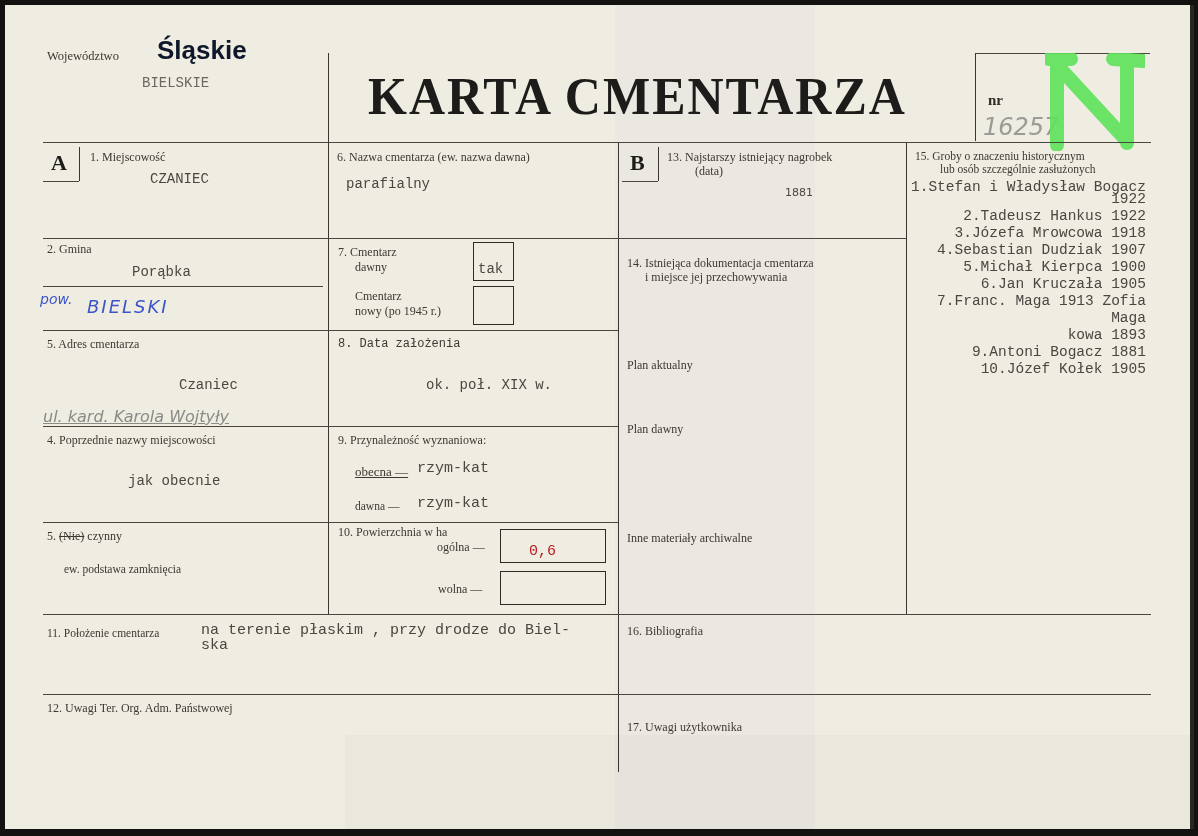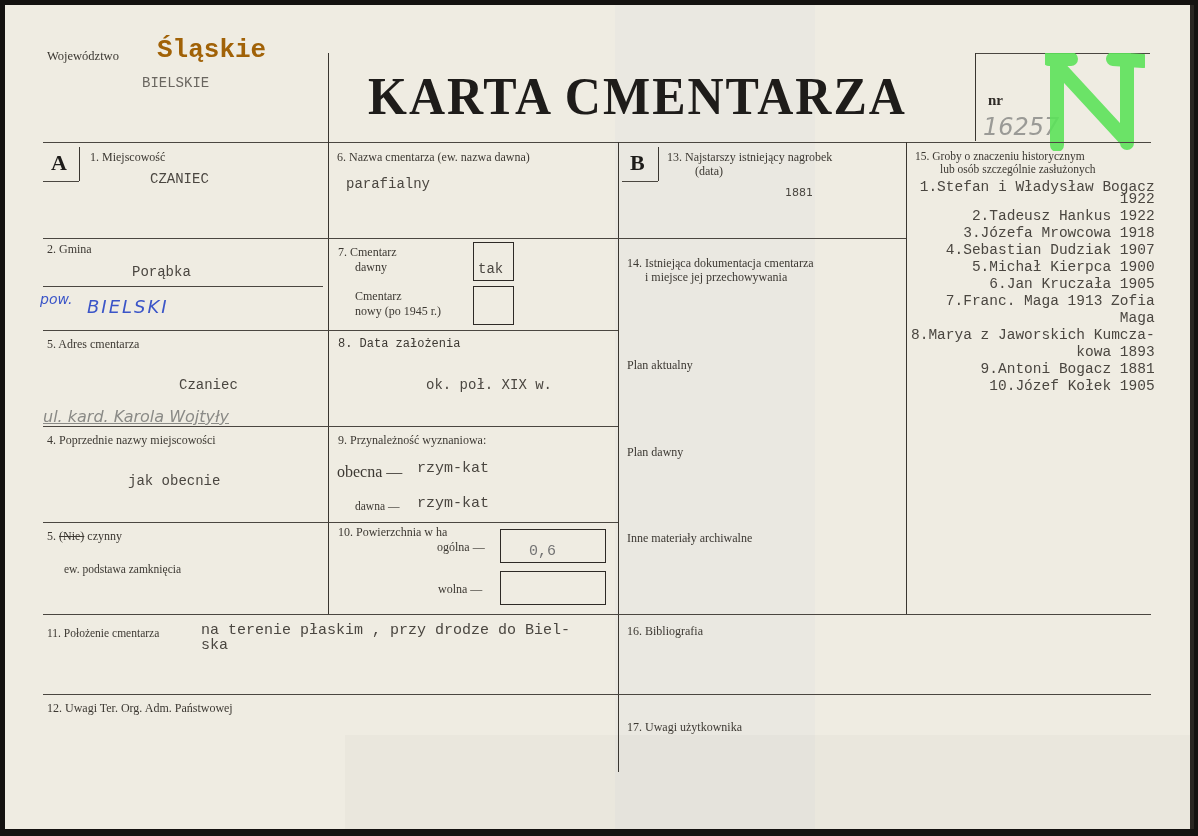--- a/index.html
+++ b/index.html
@@ -16,21 +16,21 @@
   }
   .card .shade1 { position:absolute; left:610px; top:0; width:200px; height:824px; background:rgba(210,215,220,0.18); }
   .card .shade2 { position:absolute; left:340px; top:730px; width:845px; height:94px; background:rgba(0,0,0,0.02); }
   .abs { position:absolute; }
   .hl { position:absolute; height:0; border-top:1.5px solid #4a4640; }
   .vl { position:absolute; width:0; border-left:1.5px solid #3a3630; }
   .lbl { position:absolute; font-family:"Liberation Serif", serif; font-size:12px; color:#3c3832; line-height:14px; white-space:nowrap; }
   .tw { position:absolute; font-family:"Liberation Mono", monospace; color:#4a4640; white-space:nowrap; }
   .hand-blue { position:absolute; font-family:"DejaVu Sans", sans-serif; font-style:italic; color:#3b55c8; white-space:nowrap; }
   .hand-grey { position:absolute; font-family:"DejaVu Sans", sans-serif; font-style:italic; color:#8a8a86; white-space:nowrap; }
-  .stamp { position:absolute; font-family:Liberation Mono, monospace; font-weight:bold; color:#a16207; white-space:nowrap; }
+  .stamp { position:absolute; font-family:Liberation Sans, sans-serif; font-weight:bold; color:#0f172a; white-space:nowrap; }
   .title { position:absolute; font-family:"Liberation Serif", serif; font-weight:bold; color:#1e1c1a; white-space:nowrap; letter-spacing:2px; }
   .box { position:absolute; border:1.5px solid #2e2a26; }
   .sect { position:absolute; font-family:"Liberation Serif", serif; font-weight:bold; font-size:22px; color:#1e1c1a; }
   .strike { text-decoration:line-through; }
   .graves { position:absolute; font-family:"Liberation Mono", monospace; font-size:14.5px; color:#4a4640; line-height:17px;text-align:right; }
   .graves div { white-space:pre; }
   .n-mark { position:absolute; left:1040px; top:48px; }
 </style>
 </head>
 <body>
@@ -104,30 +104,30 @@
   <div class="lbl" style="left:350px;top:284px;">Cmentarz</div>
   <div class="lbl" style="left:350px;top:299px;">nowy (po 1945 r.)</div>
   <div class="box" style="left:468px;top:281px;width:39px;height:37px;"></div>
   <div class="hl" style="left:323px;top:325px;width:290px;"></div>
 
   <div class="lbl" style="left:333px;top:332px;font-family:Liberation Mono, monospace;">8. Data założenia</div>
   <div class="tw" style="left:421px;top:372px;font-size:14px;">ok. poł. XIX w.</div>
   <div class="hl" style="left:323px;top:421px;width:290px;"></div>
 
   <div class="lbl" style="left:333px;top:428px;">9. Przynależność wyznaniowa:</div>
-  <div class="lbl" style="left:332px;top:460px;font-size:16px;">obecna —</div>
+  <div class="lbl" style="left:350px;top:460px;font-size:13px;text-decoration:underline;">obecna —</div>
   <div class="tw" style="left:412px;top:455px;font-size:15px;">rzym-kat</div>
   <div class="lbl" style="left:350px;top:494px;font-size:11.5px;">dawna —</div>
   <div class="tw" style="left:412px;top:490px;font-size:15px;">rzym-kat</div>
   <div class="hl" style="left:323px;top:517px;width:290px;"></div>
 
   <div class="lbl" style="left:333px;top:520px;">10. Powierzchnia w ha</div>
   <div class="lbl" style="left:432px;top:535px;">ogólna —</div>
   <div class="box" style="left:495px;top:524px;width:104px;height:32px;">
-    <div class="tw" style="left:28px;top:13px;font-size:15px;color:#737373;">0,6</div>
+    <div class="tw" style="left:28px;top:13px;font-size:15px;color:#b91c1c;">0,6</div>
   </div>
   <div class="lbl" style="left:433px;top:577px;">wolna —</div>
   <div class="box" style="left:495px;top:566px;width:104px;height:32px;"></div>
 
   <div class="hl" style="left:38px;top:609px;width:1108px;"></div>
   <div class="lbl" style="left:42px;top:621px;font-size:11.5px;">11. Położenie cmentarza</div>
   <div class="tw" style="left:196px;top:618px;font-size:15px;line-height:15px;">na terenie płaskim , przy drodze do Biel-</div>
   <div class="tw" style="left:196px;top:633px;font-size:15px;line-height:15px;">ska</div>
   <div class="hl" style="left:38px;top:689px;width:575px;border-top-width:1px;"></div>
   <div class="lbl" style="left:42px;top:696px;">12. Uwagi Ter. Org. Adm. Państwowej</div>
@@ -137,36 +137,35 @@
   <div class="hl" style="left:617px;top:176px;width:36px;border-top-width:1px;"></div>
 
   <div class="lbl" style="left:662px;top:145px;">13. Najstarszy istniejący nagrobek</div>
   <div class="lbl" style="left:690px;top:159px;">(data)</div>
   <div class="abs" style="left:780px;top:181px;font-family:'DejaVu Sans',sans-serif;font-size:11px;color:#4a4640;">1881</div>
   <div class="hl" style="left:613px;top:233px;width:288px;"></div>
 
   <div class="lbl" style="left:622px;top:251px;">14. Istniejąca dokumentacja cmentarza</div>
   <div class="lbl" style="left:640px;top:265px;">i miejsce jej przechowywania</div>
   <div class="lbl" style="left:622px;top:353px;">Plan aktualny</div>
-  <div class="lbl" style="left:622px;top:440px;">Plan dawny</div>
+  <div class="lbl" style="left:622px;top:417px;">Plan dawny</div>
   <div class="lbl" style="left:622px;top:526px;">Inne materiały archiwalne</div>
 
   <div class="lbl" style="left:910px;top:145px;font-size:11.5px;line-height:13px;">15. Groby o znaczeniu historycznym</div>
   <div class="lbl" style="left:935px;top:158px;font-size:11.5px;line-height:13px;">lub osób szczególnie zasłużonych</div>
   <div class="graves" style="left:906px;top:174px;">
     <div>1.Stefan i Władysław Bogacz</div>
     <div style="margin-top:-5px;">  1922</div>
     <div>2.Tadeusz Hankus 1922</div>
     <div>3.Józefa Mrowcowa 1918</div>
     <div>4.Sebastian Dudziak 1907</div>
     <div>5.Michał Kierpca 1900</div>
     <div>6.Jan Kruczała 1905</div>
     <div>7.Franc. Maga 1913 Zofia</div>
     <div>  Maga</div>
-    <div>8.Marya z Jaworskich Kumcza-</div>
     <div>  kowa 1893</div>
     <div>9.Antoni Bogacz 1881</div>
     <div style="margin-left:-9px;">10.Józef Kołek 1905</div>
   </div>
 
   <div class="lbl" style="left:622px;top:619px;">16. Bibliografia</div>
   <div class="hl" style="left:613px;top:689px;width:533px;border-top-width:1px;"></div>
   <div class="lbl" style="left:622px;top:699px;margin-top:16px;">17. Uwagi użytkownika</div>
 </div>
 

